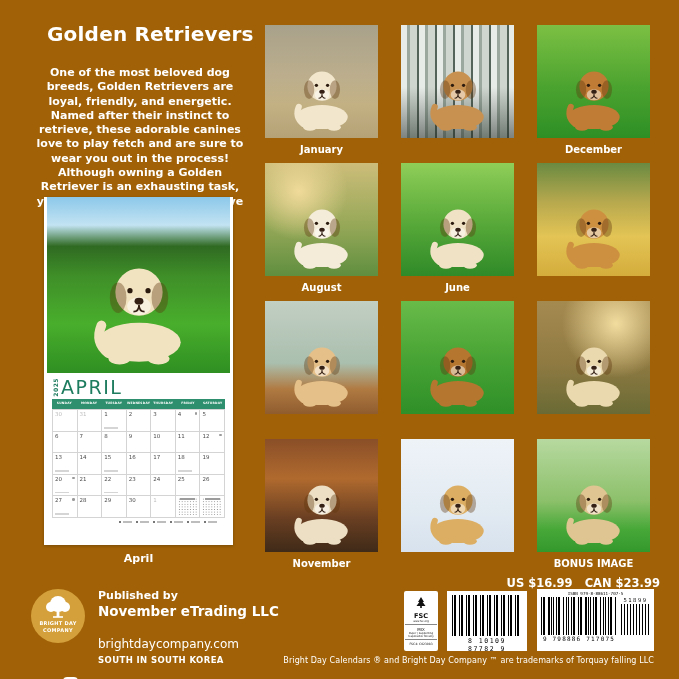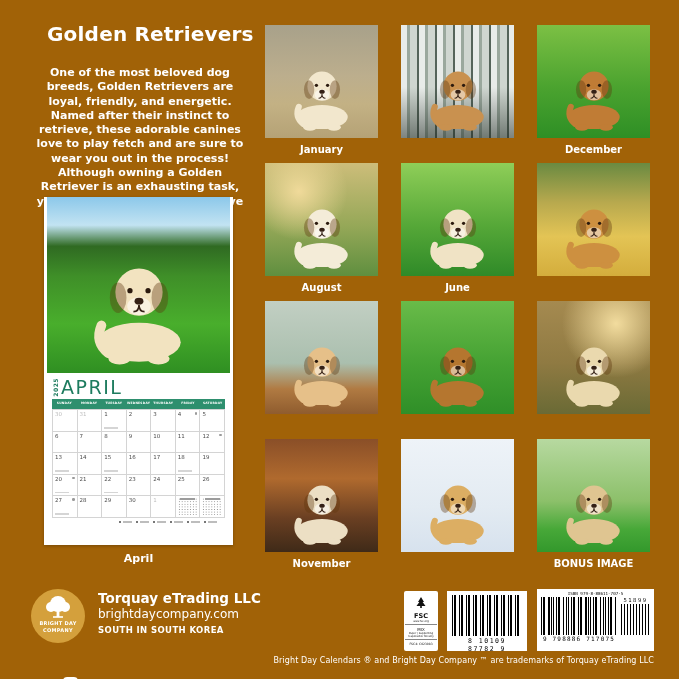--- a/index.html
+++ b/index.html
@@ -46,21 +46,21 @@
   .price{position:absolute;top:576px;right:19px;color:#fff;font-weight:bold;font-size:11.5px;}
   .price span{margin-left:8px;}
   .brand{position:absolute;left:31px;top:589px;display:flex;align-items:flex-start;}
   .logo{position:relative;width:54px;height:54px;border-radius:50%;background:#d4a03c;flex:0 0 auto;}
   .logo svg{position:absolute;left:50%;top:6px;transform:translateX(-50%);}
   .logo .l1{position:absolute;left:0;right:0;top:31px;text-align:center;color:#fff;font-size:5px;font-weight:bold;letter-spacing:.3px;}
   .logo .l2{position:absolute;left:0;right:0;top:38px;text-align:center;color:#fff;font-size:5px;font-weight:bold;letter-spacing:.3px;}
   .pub{margin-left:13px;color:#fff;}
   .pub .p1{font-size:11px;font-weight:bold;}
   .pub .p2{font-size:13.5px;font-weight:bold;margin-top:1px;}
-  .pub .p3{font-size:12px;margin-top:1px;}
+  .pub .p3{font-size:12px;margin-top:18px;}
   .pub .p4{font-size:8.5px;font-weight:bold;margin-top:4px;letter-spacing:.4px;}
   .insta{position:absolute;left:63px;top:641px;display:flex;color:#fff;margin-top:36px;}
   .insta-icon{position:relative;width:15px;height:15px;background:#fff;border-radius:4px;margin-right:9px;flex:0 0 auto;}
   .insta-icon::before{content:"";position:absolute;inset:3.2px;border:1.8px solid #2aa24b;border-radius:50%;}
   .insta-icon::after{content:"";position:absolute;top:2px;right:2px;width:2px;height:2px;background:#2aa24b;border-radius:50%;}
   .insta-text{font-size:10px;font-weight:bold;line-height:1.35;}
   .fsc{position:absolute;left:404px;top:591px;width:34px;height:60px;background:#fff;border-radius:2px;
         box-sizing:border-box;padding:2px 1px;text-align:center;color:#111;}
   .fsc .fsc-name{font-size:6.5px;font-weight:bold;line-height:1;margin-top:1px;}
   .fsc .fsc-url{font-size:2.6px;border-bottom:.5px solid #888;padding-bottom:1.5px;}
@@ -389,35 +389,40 @@
             <ellipse cx="50" cy="52.5" rx="3.2" ry="2.4" fill="#342015"></ellipse>
             <circle cx="43.5" cy="45" r="1.9" fill="#2b1a0e"></circle>
             <circle cx="56.5" cy="45" r="1.9" fill="#2b1a0e"></circle>
             <path d="M50 55 Q50 60 46 60 M50 55 Q50 60 54 60" stroke="#342015" stroke-width="1.2" fill="none"></path>
           </svg>
         </div>
         <figcaption>BONUS IMAGE</figcaption>
       </figure>
     </div>
 
+  <div class="price">
+    <span style="margin-left:0;">US $16.99</span>
+    <span>CAN $23.99</span>
+  </div>
 
   <div class="brand">
     <div class="logo">
       <svg width="30" height="24" viewBox="0 0 30 24">
         <circle cx="15" cy="9" r="8" fill="#fff"></circle>
         <circle cx="8" cy="12" r="5" fill="#fff"></circle>
         <circle cx="22" cy="12" r="5" fill="#fff"></circle>
         <rect x="13.6" y="12" width="2.8" height="10" fill="#fff"></rect>
         <path d="M10 22 H20" stroke="#fff" stroke-width="1.6"></path>
       </svg>
       <div class="l1">BRIGHT DAY</div>
       <div class="l2">COMPANY</div>
     </div>
     <div class="pub">
-      <div class="p2">Torquay eTrading LLC</div>
+      <div class="p1">Published by</div>
+      <div class="p2">November eTrading LLC</div>
       <div class="p3">brightdaycompany.com</div>
       <div class="p4">SOUTH IN SOUTH KOREA</div>
     </div>
   </div>
 
   <div class="insta">
     <div class="insta-icon"></div>
     <div class="insta-text">
       <div>Follow Bright Day on Instagram</div>
       <div>@brightdaycompany</div>
@@ -449,15 +454,15 @@
         <div class="bars"></div>
         <div class="digits">9 798886 717075</div>
       </div>
       <div class="addon">
         <div class="digits">51899</div>
         <div class="bars"></div>
       </div>
     </div>
   </div>
 
-  <div class="trademark">Bright Day Calendars ® and Bright Day Company ™ are trademarks of Torquay eTrading LLC</div>
+  <div class="trademark">Bright Day Calendars ® and Bright Day Company ™ are trademarks of Torquay falling LLC</div>
 
 </div>
 
 </body></html>

